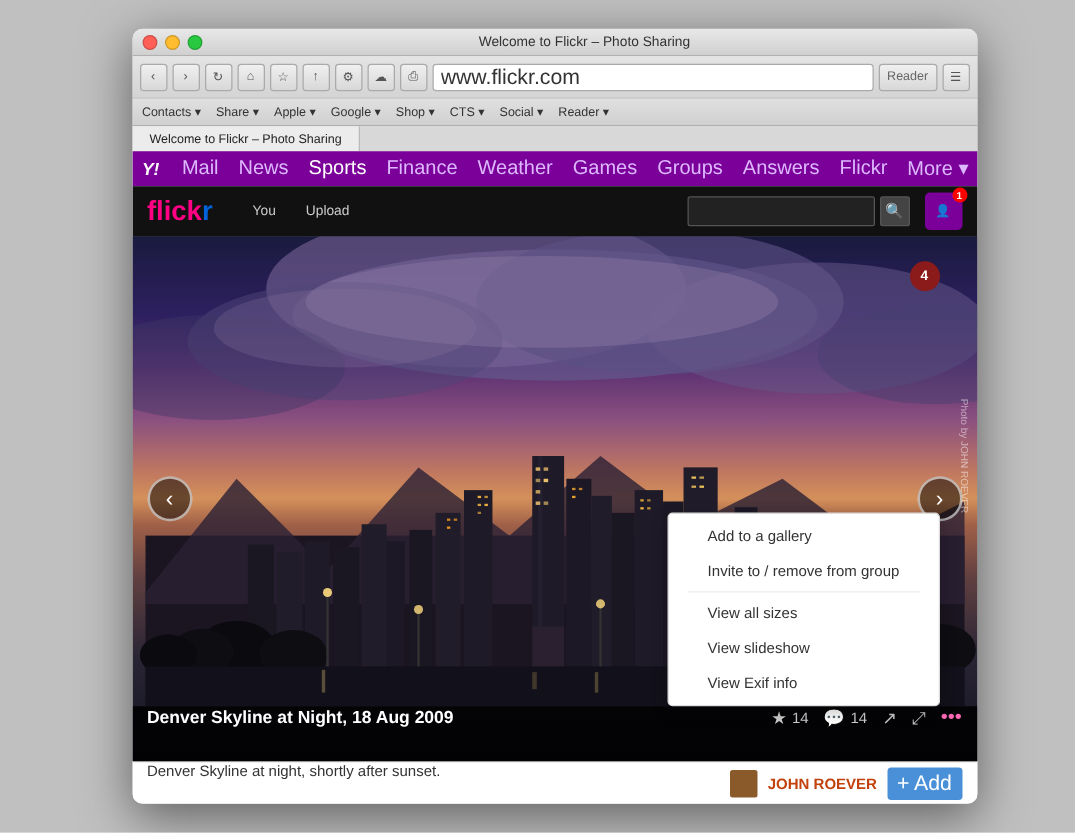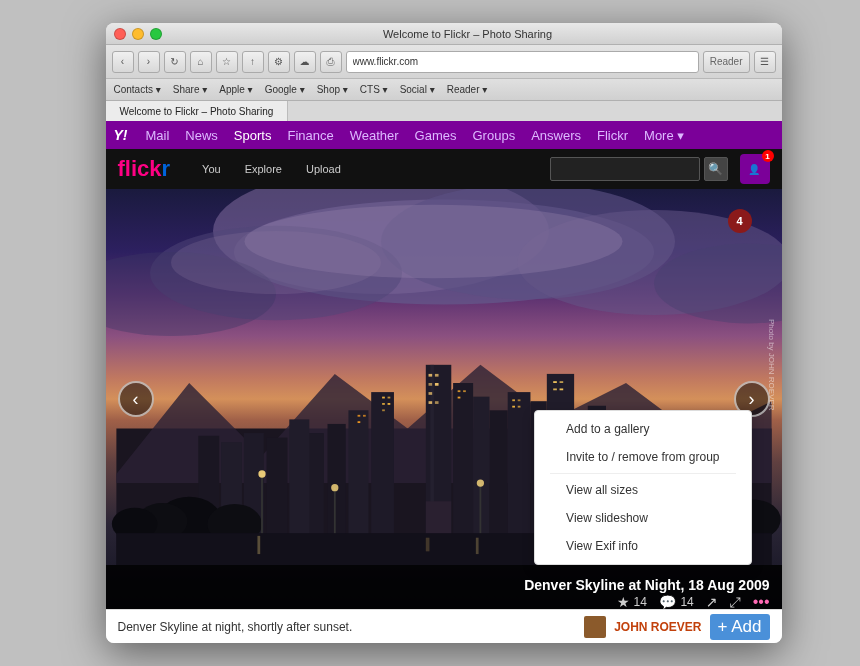--- a/index.html
+++ b/index.html
@@ -79,21 +79,21 @@
       display: flex; align-items: center; justify-content: center;
       color: #555;
     }
     .nav-btn:disabled { opacity: 0.4; }
     .address-bar {
       flex: 1;
       height: 22px;
       border: 1px solid #aaa;
       border-radius: 3px;
       padding: 0 6px;
-      font-size: 10px;
+      font-size: 17px;
       background: white;
       color: #333;
     }
     .reader-btn {
       font-size: 10px;
       color: #666;
       padding: 0 6px;
       height: 22px;
       background: linear-gradient(to bottom, #f0f0f0, #d8d8d8);
       border: 1px solid #aaa;
@@ -156,21 +156,21 @@
     }
     .yahoo-logo {
       color: white;
       font-weight: bold;
       font-size: 14px;
       margin-right: 10px;
       font-style: italic;
     }
     .yahoo-nav-item {
       color: #ddb8ff;
-      font-size: 13px;
+      font-size: 16px;
       padding: 0 8px;
       height: 28px;
       display: flex;
       align-items: center;
       cursor: pointer;
       white-space: nowrap;
     }
     .yahoo-nav-item.active { color: white; }
 
     
@@ -321,24 +321,23 @@
     .badge-5 { background: #8b1a1a; bottom: 46px; right: 90px; }
     .badge-6 { background: #8b1a1a; bottom: 46px; right: 30px; }
 
     
     .caption-bar {
       height: 44px;
       background: rgba(0,0,0,0.85);
       position: absolute;
       bottom: 0; left: 0; right: 0;
       display: flex;
-      align-items: flex-end;
-      padding: 12px 12px;
+      align-items: flex-start;
+      padding: 0 12px;
       z-index: 10;
-      flex-direction: column;
     }
     .caption-title {
       color: white;
       font-size: 14px;
       font-weight: bold;
       flex: 1;
     }
     .caption-actions {
       display: flex;
       align-items: center;
@@ -385,21 +384,20 @@
       height: 1px;
       background: #eee;
       margin: 2px 0;
     }
 
     
     .desc-bar {
       height: 34px;
       background: white;
       display: flex;
-      align-items: center;
       padding: 0 12px;
       flex-shrink: 0;
       border-top: 1px solid #ddd;
     }
     .desc-text {
       flex: 1;
       font-size: 12px;
       color: #333;
     }
     .author-area {
@@ -504,21 +502,20 @@
     <span class="yahoo-nav-item">Answers</span>
     <span class="yahoo-nav-item">Flickr</span>
     <span class="yahoo-nav-item">More ▾</span>
   </div>
 
   <div class="flickr-nav">
     <div class="flickr-logo">
       <span>flick</span><span>r</span>
     </div>
     <span class="flickr-nav-item">You</span>
-    <span class="flickr-nav-item">Explore</span>
     <span class="flickr-nav-item">Upload</span>
     <div class="flickr-search">
       <input type="text" class="flickr-search" style="width: 150px; height: 24px; border: 1px solid rgb(85, 85, 85); background: rgb(34, 34, 34); color: white; padding: 0px 6px; font-size: 11px; border-radius: 2px;">
       <div class="search-icon-btn">🔍</div>
       <div class="flickr-avatar">
         <span>👤</span>
         <div class="avatar-badge">1</div>
       </div>
     </div>
   </div>

